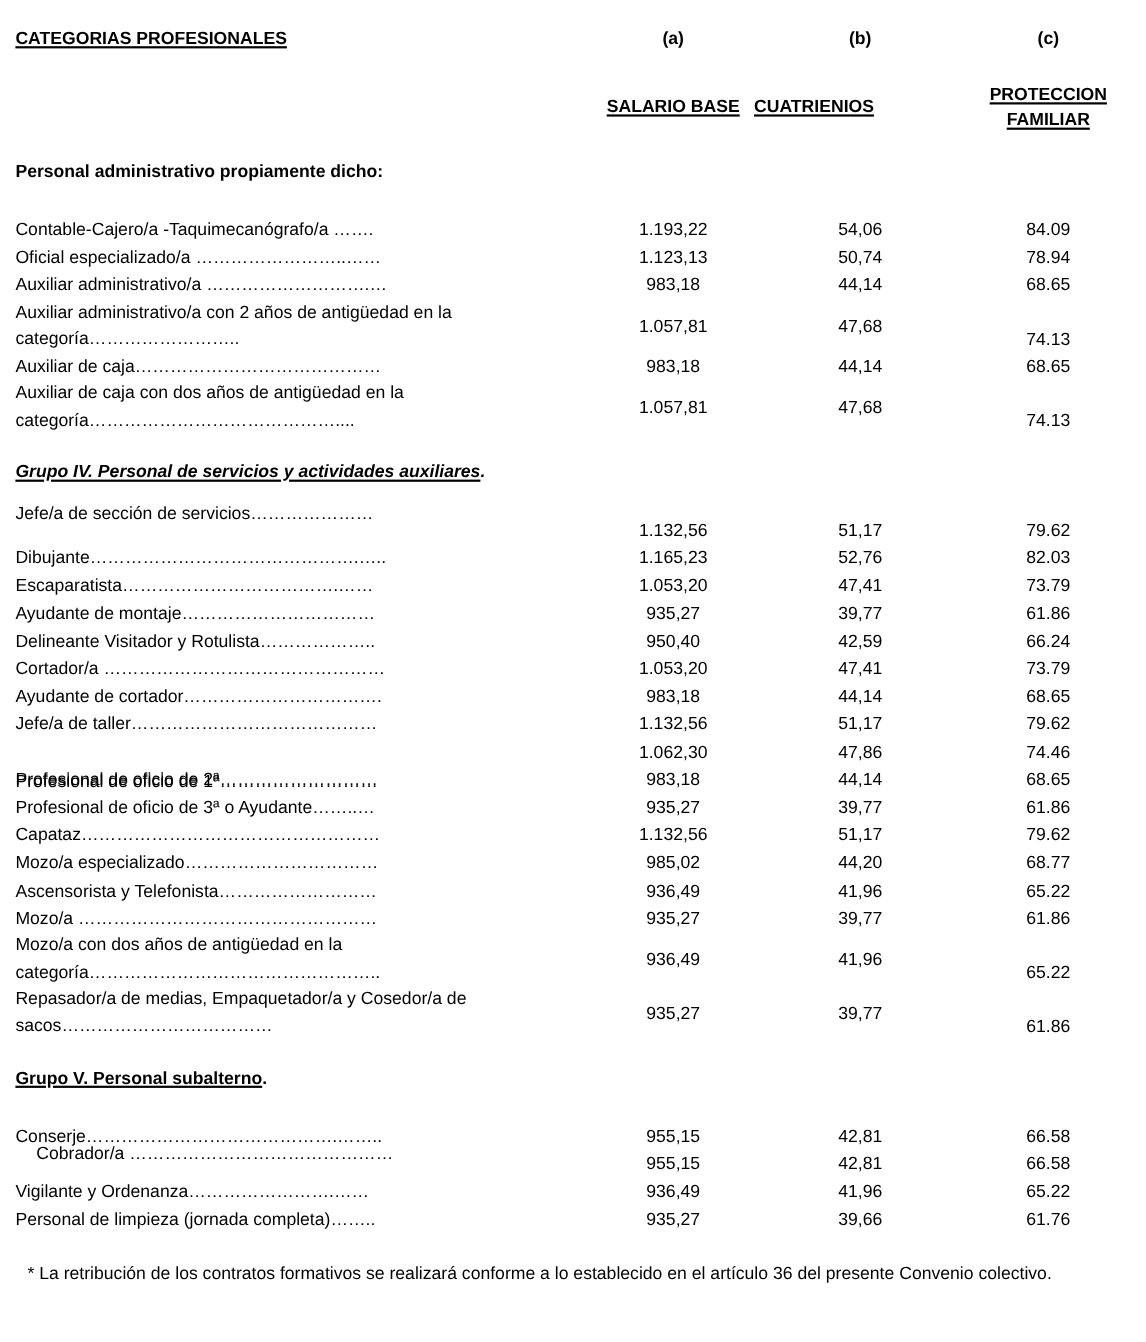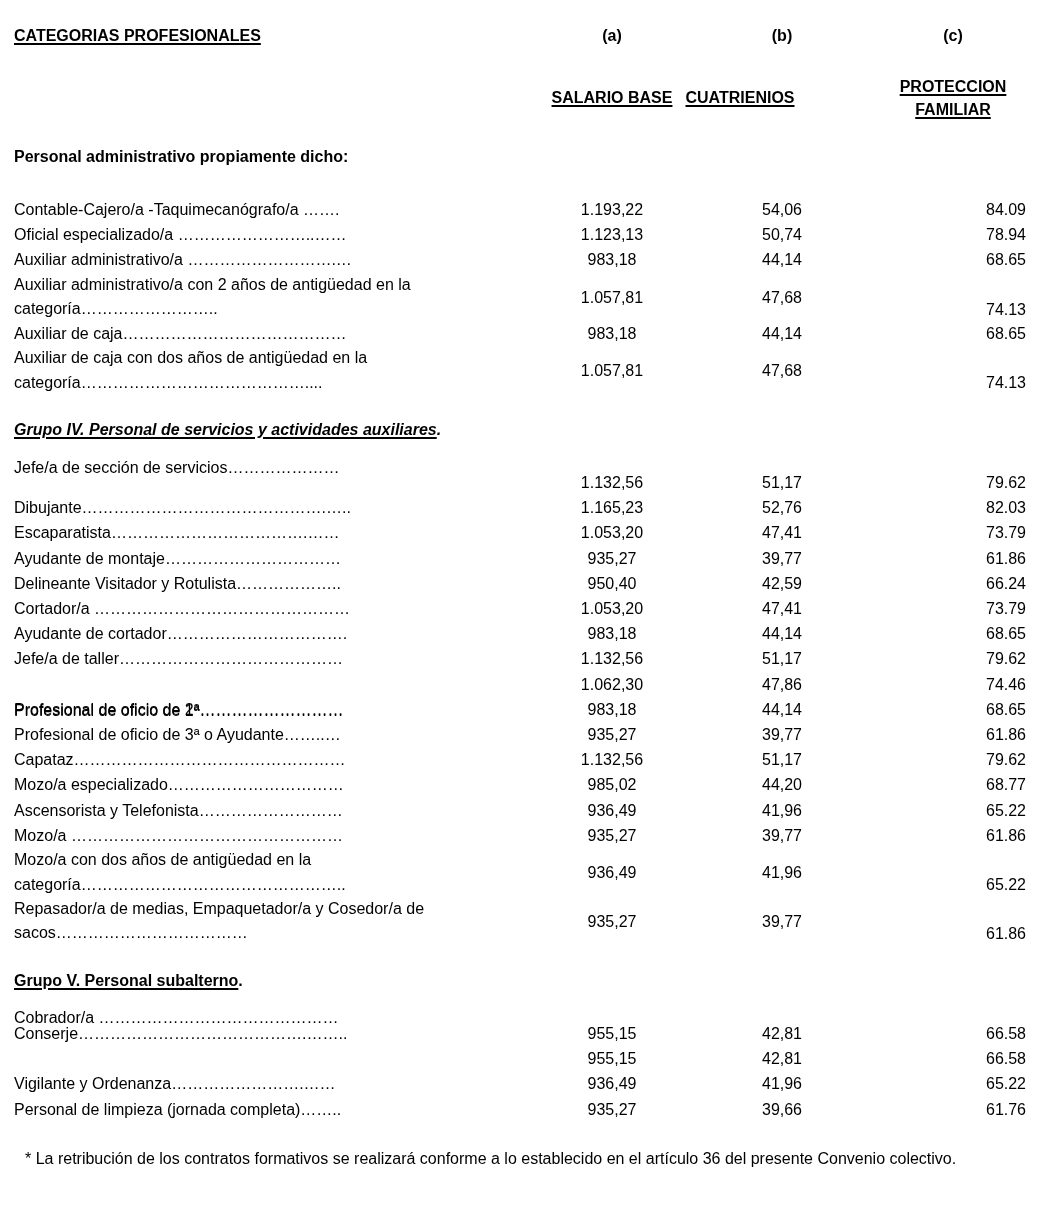--- a/index.html
+++ b/index.html
@@ -12,21 +12,21 @@
     .ul { text-decoration: underline; text-underline-offset: 2px; text-decoration-thickness: 2px; }
     .center { text-align: center; transform: translateX(-50%); }
     .hdr-c { text-align: center; line-height: 23px; }
 
     .label { left: 14px; line-height: 25px; }
     .label2 { left: 14px; line-height: 24.5px; white-space: normal; width: 470px; }
 
     .val { text-align: center; transform: translateX(-50%); line-height: 25px; }
     .col-a { left: 612px; }
     .col-b { left: 782px; }
-    .col-c { left: 1006px; }
+    .col-c { left: 953px; }
 
     .footnote {
       left: 3px; width: 1036px; white-space: normal; text-align: justify;
       line-height: 24px;
     }
     .footnote span.indent { display: inline-block; width: 22px; }
   </style>
 </head>
 <body>
 
@@ -135,21 +135,21 @@
     <div class="abs val col-c" style="top: 872px;">65.22</div>
     <div class="abs label2" style="top: 896.5px;">Repasador/a de medias, Empaquetador/a y Cosedor/a de sacos………………………………</div>
     <div class="abs val col-a" style="top: 908.5px;">935,27</div>
     <div class="abs val col-b" style="top: 908.5px;">39,77</div>
     <div class="abs val col-c" style="top: 920.5px;">61.86</div>
     <div class="abs bold" style="left: 14px; top: 971px; line-height: 20px;"><span class="ul">Grupo V. Personal subalterno</span><span>.</span></div>
     <div class="abs label" style="top: 1021px;">Conserje…………………………………….……..</div>
     <div class="abs val col-a" style="top: 1021px;">955,15</div>
     <div class="abs val col-b" style="top: 1021px;">42,81</div>
     <div class="abs val col-c" style="top: 1021px;">66.58</div>
-    <div class="abs label" style="top: 1005px;">Cobrador/a ………………………………………</div>
+    <div class="abs label" style="top: 1037px; margin-left: 19px;">Cobrador/a ………………………………………</div>
     <div class="abs val col-a" style="top: 1046.2px;">955,15</div>
     <div class="abs val col-b" style="top: 1046.2px;">42,81</div>
     <div class="abs val col-c" style="top: 1046.2px;">66.58</div>
     <div class="abs label" style="top: 1071.4px;">Vigilante y Ordenanza…………………….……</div>
     <div class="abs val col-a" style="top: 1071.4px;">936,49</div>
     <div class="abs val col-b" style="top: 1071.4px;">41,96</div>
     <div class="abs val col-c" style="top: 1071.4px;">65.22</div>
     <div class="abs label" style="top: 1096.6px;">Personal de limpieza (jornada completa)……..</div>
     <div class="abs val col-a" style="top: 1096.6px;">935,27</div>
     <div class="abs val col-b" style="top: 1096.6px;">39,66</div>

